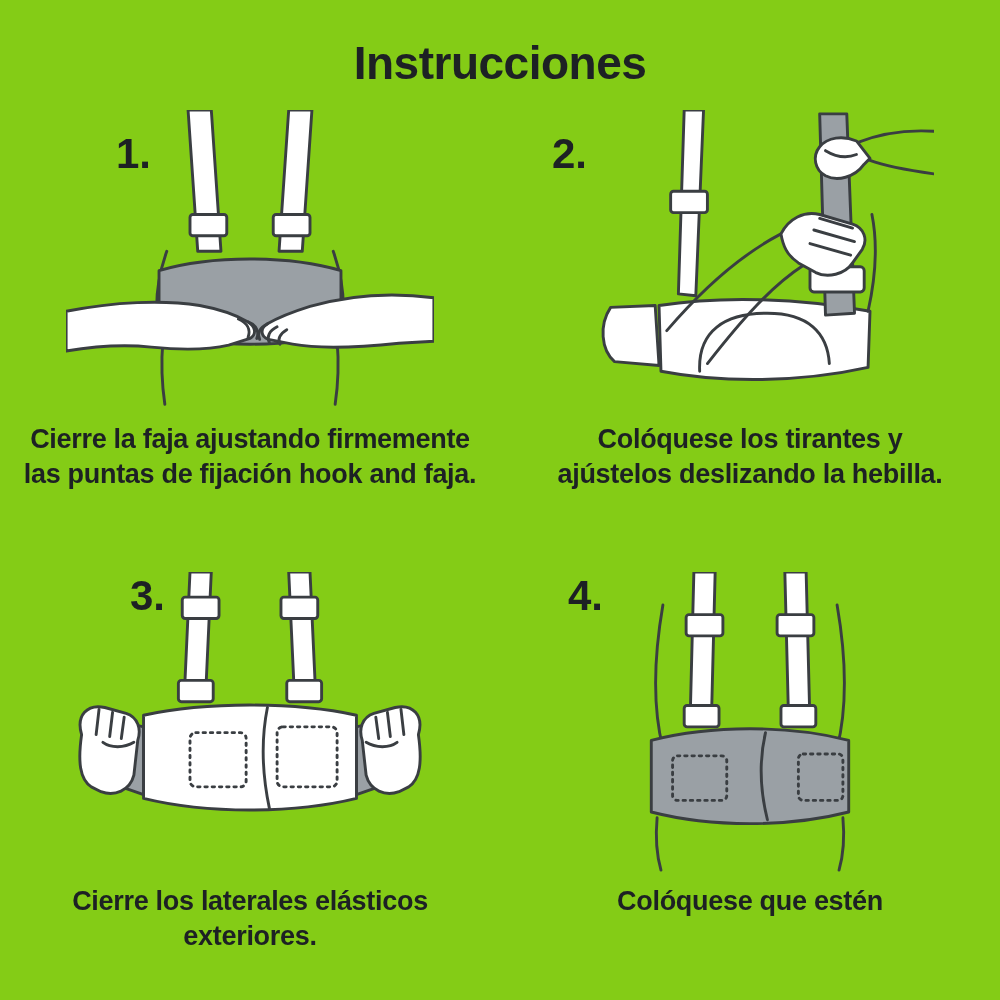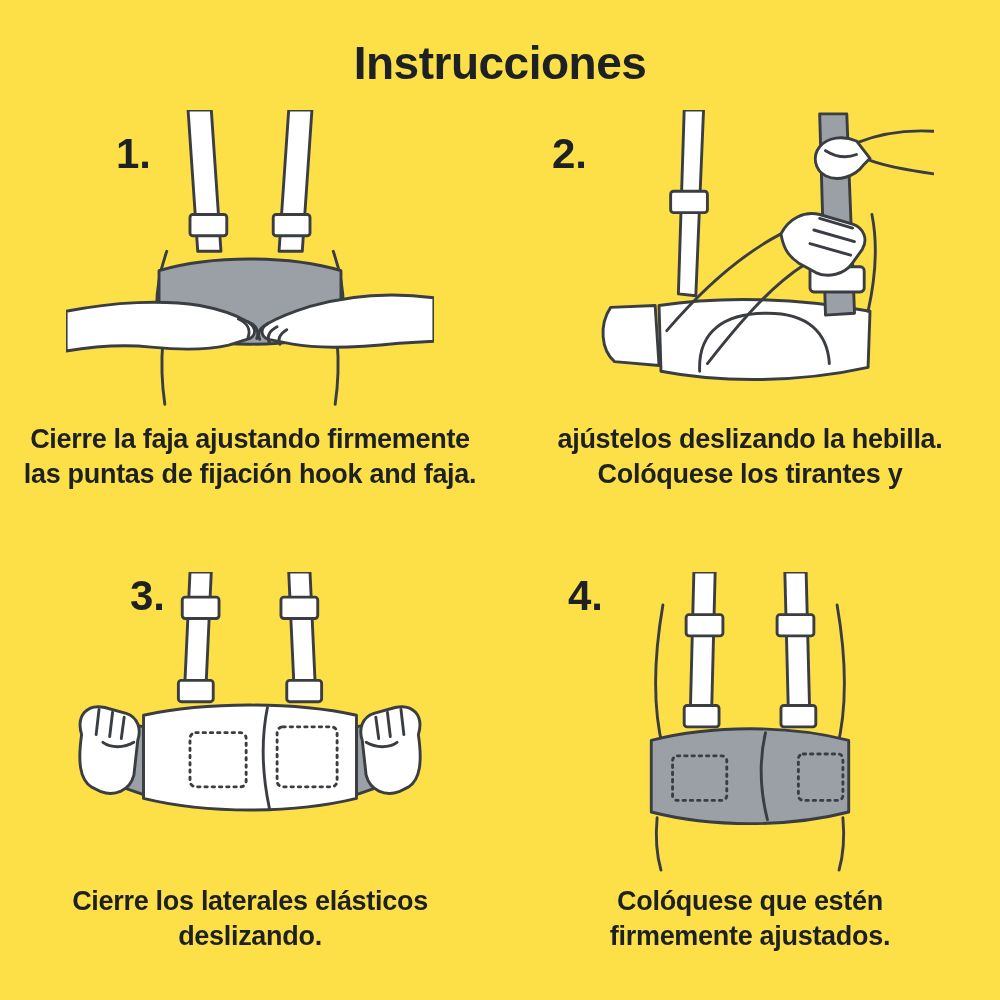--- a/index.html
+++ b/index.html
@@ -1,18 +1,18 @@
 <!DOCTYPE html>
 <html><head>
 <meta charset="utf-8">
 <style>
   html,body{margin:0;padding:0;background:#ffffff;}
   .page{
     width:1000px;height:1000px;position:relative;overflow:hidden;
-    font-family:"Liberation Sans", sans-serif;color:#1d2124;background:#fde047;
+    font-family:"Liberation Sans", sans-serif;color:#1d2124;background:#84cc16;
   }
   .title{
     text-align:center;font-size:46px;font-weight:700;padding-top:36px;
     letter-spacing:-0.5px;
   }
   .steps{
     display:grid;grid-template-columns:500px 500px;grid-template-rows:452px 440px;
     margin-top:4px;
   }
   .step{position:relative;display:flex;flex-direction:column;align-items:center;}
@@ -105,22 +105,22 @@
           </g>
           <g>
             <path d="M380,22 C348,20 320,26 300,34"></path>
             <path d="M380,66 C352,62 330,58 314,52"></path>
             <path d="M300,32 C286,26 270,28 262,38 C254,48 257,62 268,68 C280,74 298,70 308,56 L314,50 Z" fill="#fff"></path>
             <path d="M268,42 C278,48 290,50 300,46"></path>
           </g>
         </g>
       </svg>
       <div class="caption">
+        <div>Colóquese los tirantes y</div>
         <div>ajústelos deslizando la hebilla.</div>
-        <div>Colóquese los tirantes y</div>
       </div>
     </div>
 
     <div class="step step3">
       <div class="step-number">3.</div>
       <svg class="illus" width="368" height="300" viewBox="0 0 380 310">
         <g class="ink">
           <g>
             <path d="M128,0 L150,0 L144,130 L122,130 Z" fill="#fff"></path>
             <path d="M230,0 L252,0 L258,130 L236,130 Z" fill="#fff"></path>
@@ -150,21 +150,21 @@
             <path d="M364,168 C370,148 358,136 340,140 L318,146 C306,150 302,162 306,174 L310,210 C314,226 330,232 344,227 L354,222 C366,214 368,196 364,168 Z" fill="#fff"></path>
             <path d="M346,142 L349,168"></path>
             <path d="M332,145 L335,170"></path>
             <path d="M320,150 L323,172"></path>
             <path d="M310,176 C320,182 334,182 342,176"></path>
           </g>
         </g>
       </svg>
       <div class="caption">
         <div>Cierre los laterales elásticos</div>
-        <div>deslizando.</div>
+        <div>exteriores.</div>
       </div>
     </div>
 
     <div class="step step4">
       <div class="step-number">4.</div>
       <svg class="illus" width="368" height="300" viewBox="0 0 380 310">
         <g class="ink">
           <g>
             <path d="M100,34 C90,92 90,142 100,182"></path>
             <path d="M280,34 C290,92 290,142 280,182"></path>
@@ -182,18 +182,17 @@
           <g>
             <path d="M88,174 C150,158 230,158 292,174 L292,248 C230,264 150,264 88,248 Z" fill="#9aa0a5"></path>
             <path d="M206,166 C200,192 200,224 208,256"></path>
             <rect x="110" y="190" width="56" height="46" rx="5" stroke-dasharray="2.5 5"></rect>
             <rect x="240" y="188" width="46" height="48" rx="5" stroke-dasharray="2.5 5"></rect>
           </g>
         </g>
       </svg>
       <div class="caption">
         <div>Colóquese que estén</div>
-        <div>firmemente ajustados.</div>
       </div>
     </div>
 
   </div>
 </div>
 
 </body></html>

